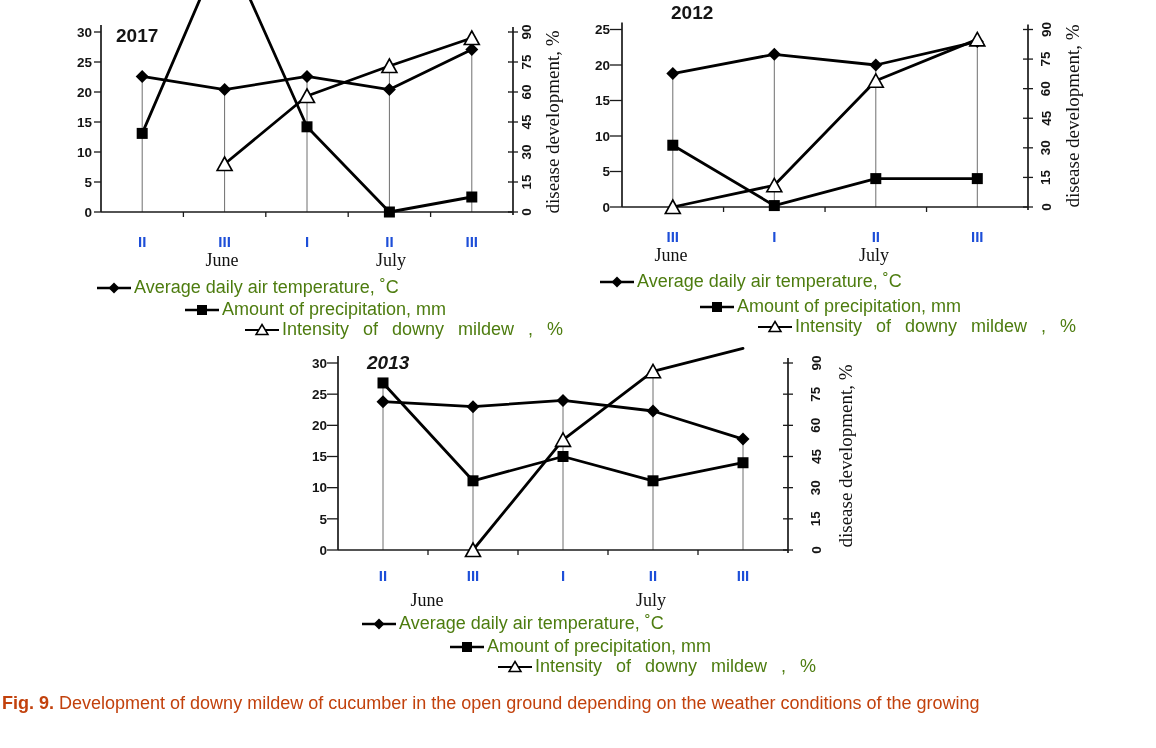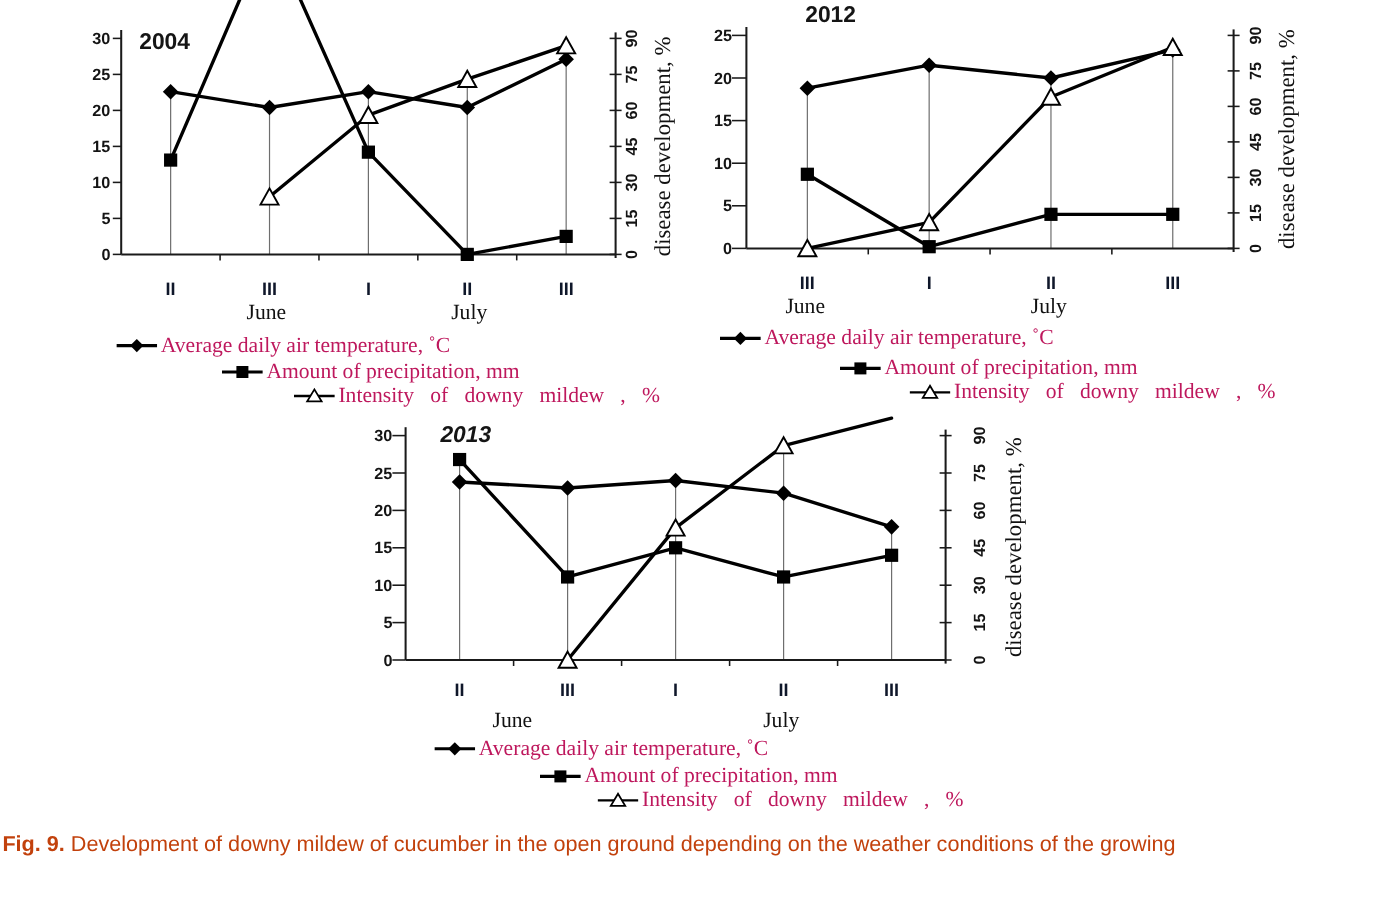--- a/index.html
+++ b/index.html
@@ -3,24 +3,24 @@
 <meta charset="utf-8">
 <style>
   html,body{margin:0;padding:0;background:#fff;}
   #page{position:relative;width:1156px;height:748px;background:#fff;overflow:hidden;
         font-family:"Liberation Sans",sans-serif;color:#111;}
   #plot{position:absolute;left:0;top:0;}
   .axnum{font-family:"Liberation Sans",sans-serif;font-weight:bold;font-size:13.5px;fill:#141414;}
   .chart-title{position:absolute;font-weight:bold;font-size:19px;color:#151515;}
   .vlabel{position:absolute;font-family:"Liberation Serif",serif;font-size:19px;color:#111;
           white-space:nowrap;transform:translate(-50%,-50%) rotate(-90deg);}
-  .cat{position:absolute;transform:translateX(-50%);font-weight:bold;font-size:15px;color:#0f172a;}
+  .cat{position:absolute;transform:translateX(-50%);font-weight:bold;font-size:15px;color:#1d4ed8;}
   .month{position:absolute;transform:translateX(-50%);font-family:Liberation Serif, serif;font-size:18px;}
   .legend-row{position:absolute;display:flex;align-items:center;gap:3px;
-              font-family:Liberation Serif, serif;font-size:18px;white-space:nowrap;color:#be185d;}
+              font-family:Liberation Sans, sans-serif;font-size:18px;white-space:nowrap;color:#4d7c0f;}
   .legend-row svg{flex:none;display:block;}
   .wide{word-spacing:9px;align-items:center;}
   .caption{position:absolute;left:2px;top:690px;width:1152px;font-size:18px;line-height:1.5;color:#c2410c;}
   .caption b{font-weight:bold;}
 </style>
 </head>
 <body>
 
 <div id="page">
 
@@ -219,21 +219,21 @@
           <rect x="737.5" y="457.23333333333335" width="11" height="11" fill="#000"></rect>
         </g>
         <g>
           <path d="M473 543 L480.5 556.5 L465.5 556.5 Z" fill="#fff" stroke="#000" stroke-width="1.6"></path>
           <path d="M563 432.87777777777774 L570.5 446.37777777777774 L555.5 446.37777777777774 Z" fill="#fff" stroke="#000" stroke-width="1.6"></path>
           <path d="M653 364.31111111111113 L660.5 377.81111111111113 L645.5 377.81111111111113 Z" fill="#fff" stroke="#000" stroke-width="1.6"></path>
         </g>
       </g>
     </svg>
 
-  <div class="chart-title" style="left:116px;top:25px;">2004</div>
+  <div class="chart-title" style="left:116px;top:25px;">2017</div>
   <div class="chart-title" style="left:643px;top:2px;margin-left:28px;">2012</div>
   <div class="chart-title" style="left:367px;top:352px;font-style:italic;">2013</div>
 
   <div class="vlabel" style="left:553px;top:122px;">disease development, %</div>
   <div class="vlabel" style="left:1073px;top:116px;">disease development, %</div>
   <div class="vlabel" style="left:846px;top:456px;">disease development, %</div>
 
   <div class="legend-row" style="left:97px;top:277px;">
     <svg width="34" height="14">
         <line x1="0" y1="7" x2="34" y2="7" stroke="#000" stroke-width="2.6"></line>

